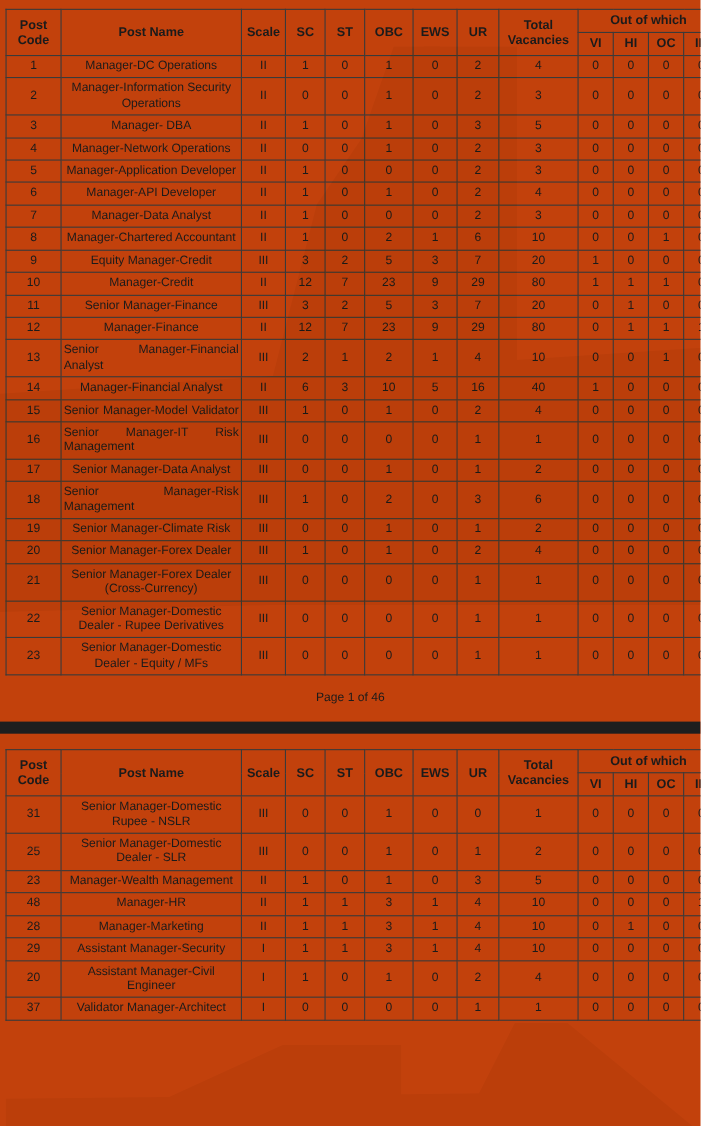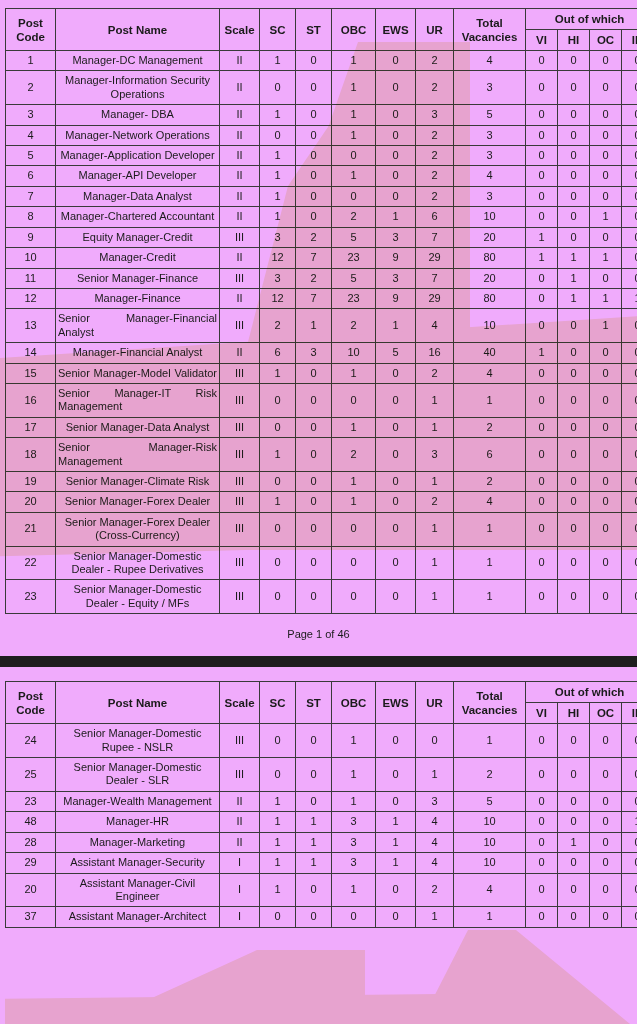--- a/index.html
+++ b/index.html
@@ -7,21 +7,21 @@
   html, body {
     margin: 0; padding: 0;
     width: 637px; height: 1024px;
     background: #ffffff;
     font-family: "Liberation Sans", sans-serif;
     overflow: hidden;
   }
   #page {
     position: relative;
     width: 637px; height: 1024px;
-    background: #f0abfc;
+    background: #c2410c;
     overflow: hidden;
   }
   
   .hl-layer {
     position: absolute; inset: 0;
     pointer-events: none;
     z-index: 5;
     mix-blend-mode: multiply;
   }
   .hl {
@@ -154,21 +154,21 @@
           <tr>
             <th>VI</th>
             <th>HI</th>
             <th>OC</th>
             <th>ID</th>
           </tr>
         </thead>
         <tbody id="tbody-one">
             <tr>
               <td class="c-code">1</td>
-              <td class="c-name">Manager-DC Management</td>
+              <td class="c-name">Manager-DC Operations</td>
               <td>II</td>
               <td>1</td>
               <td>0</td>
               <td>1</td>
               <td>0</td>
               <td>2</td>
               <td>4</td>
               <td>0</td>
               <td>0</td>
               <td>0</td>
@@ -550,21 +550,21 @@
           </tr>
           <tr>
             <th>VI</th>
             <th>HI</th>
             <th>OC</th>
             <th>ID</th>
           </tr>
         </thead>
         <tbody id="tbody-two">
             <tr>
-              <td class="c-code">24</td>
+              <td class="c-code">31</td>
               <td class="c-name">Senior Manager-Domestic Rupee - NSLR</td>
               <td>III</td>
               <td>0</td>
               <td>0</td>
               <td>1</td>
               <td>0</td>
               <td>0</td>
               <td>1</td>
               <td>0</td>
               <td>0</td>
@@ -656,21 +656,21 @@
               <td>0</td>
               <td>2</td>
               <td>4</td>
               <td>0</td>
               <td>0</td>
               <td>0</td>
               <td>0</td>
             </tr>
             <tr>
               <td class="c-code">37</td>
-              <td class="c-name">Assistant Manager-Architect</td>
+              <td class="c-name">Validator Manager-Architect</td>
               <td>I</td>
               <td>0</td>
               <td>0</td>
               <td>0</td>
               <td>0</td>
               <td>1</td>
               <td>1</td>
               <td>0</td>
               <td>0</td>
               <td>0</td>

